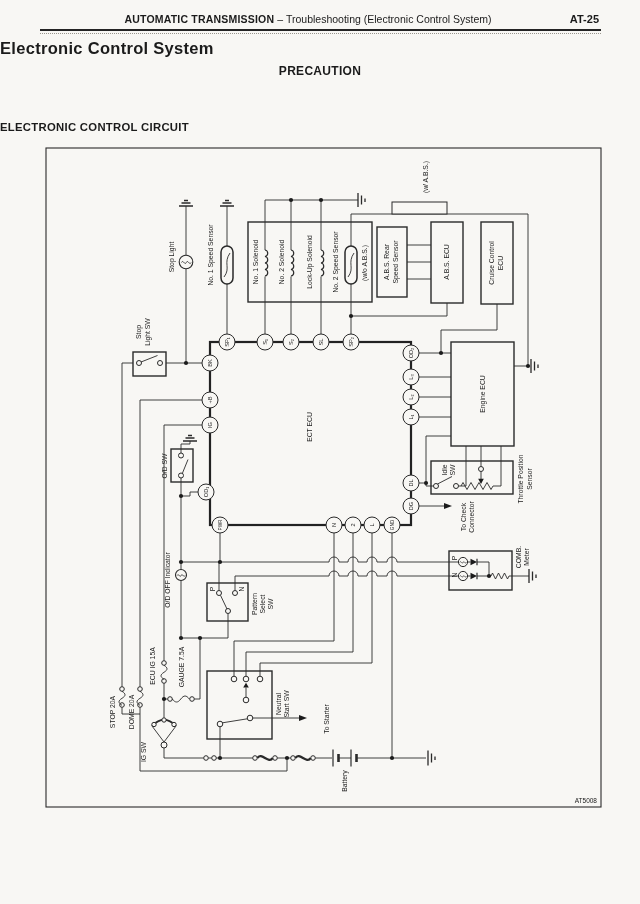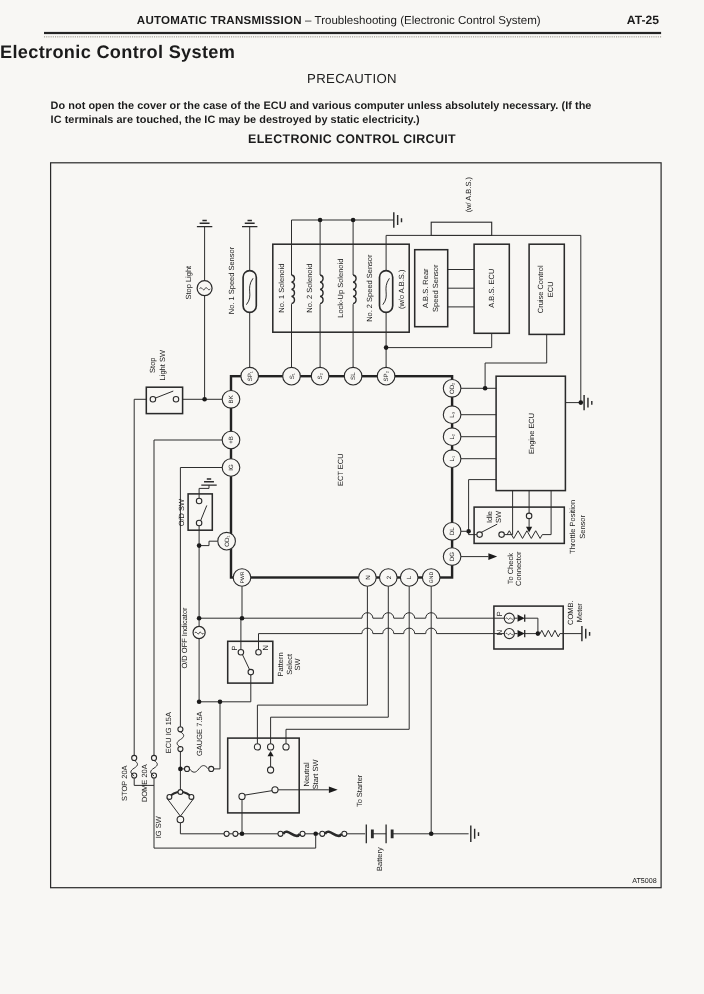--- a/index.html
+++ b/index.html
@@ -7,24 +7,24 @@
        font-family:"Liberation Sans",sans-serif;color:#1b1b1b;}
   .hdr{position:absolute;top:13px;left:40px;width:561px;height:16px;font-size:10.5px;}
   .hdr .c{position:absolute;left:58px;width:420px;text-align:center;white-space:nowrap;}
   .hdr b{font-weight:bold;letter-spacing:.2px;}
   .hdr .pg{position:absolute;right:2px;top:0;font-weight:bold;font-size:11px;}
   .rule{position:absolute;top:29px;left:40px;width:561px;border-top:2.2px solid #242424;}
   .rule2{position:absolute;top:33px;left:40px;width:561px;border-top:1px dotted #9a968e;}
   .t-main{position:absolute;top:39px;left:0;width:640px;text-align:left;
           font-size:16.5px;font-weight:bold;letter-spacing:.3px;}
   .t-prec{position:absolute;top:64px;left:0;width:640px;text-align:center;
-          font-size:12px;font-weight:normal;letter-spacing:.3px;}
+          font-size:12px;font-weight:bold;letter-spacing:.3px;}
   .para{position:absolute;top:90px;left:46px;width:556px;font-size:9.9px;font-weight:bold;
         line-height:13px;letter-spacing:.05px;}
-  .t-circ{position:absolute;top:121px;left:0;width:640px;text-align:center;
+  .t-circ{position:absolute;top:121px;left:0;width:640px;
           font-size:11.3px;font-weight:bold;letter-spacing:.3px;}
   svg{position:absolute;top:0;left:0;}
   svg text{font-family:"Liberation Sans",sans-serif;fill:#1b1b1b;}
   .lbl{font-size:6.8px;}
   .term{font-size:5.6px;}
   .terms{font-size:4.7px;}
   .fig{font-size:6.5px;}
   .wire{stroke:#2a2a2a;stroke-width:.9;fill:none;}
   .box{stroke:#2a2a2a;stroke-width:1.4;fill:none;}
   .boxh{stroke:#222;stroke-width:2.2;fill:none;}
@@ -37,22 +37,21 @@
 
 <div class="hdr">
   <div class="c"><b>AUTOMATIC TRANSMISSION</b>&nbsp;<span>–</span>&nbsp;<span>Troubleshooting (Electronic Control System)</span></div>
   <div class="pg">AT-25</div>
 </div>
 <div class="rule"></div>
 <div class="rule2"></div>
 <div class="t-main">Electronic Control System</div>
 <div class="t-prec">PRECAUTION</div>
 <div class="para">
-  <span>Do not open the cover or the case of the ECU and various computer unless absolutely necessary. (If the</span><br>
-  <span>IC terminals are touched, the IC may be destroyed by static electricity.)</span>
+  <br>
 </div>
 <div class="t-circ">ELECTRONIC CONTROL CIRCUIT</div>
 
 <svg width="640" height="904" viewBox="0 0 640 904">
 
   <rect x="46" y="148" width="555" height="659" fill="none" stroke="#2a2a2a" stroke-width="1.1"></rect>
 
   <g>
     <rect class="boxh" x="210" y="342" width="201" height="183"></rect>
     <rect class="box" x="248" y="222" width="124" height="80"></rect>

